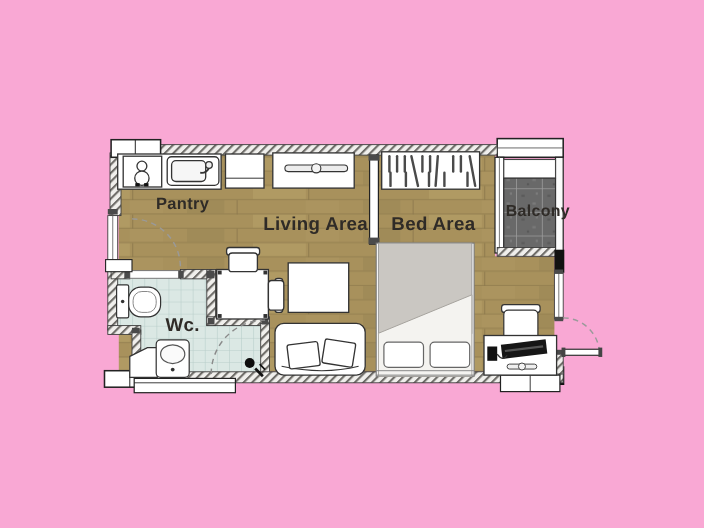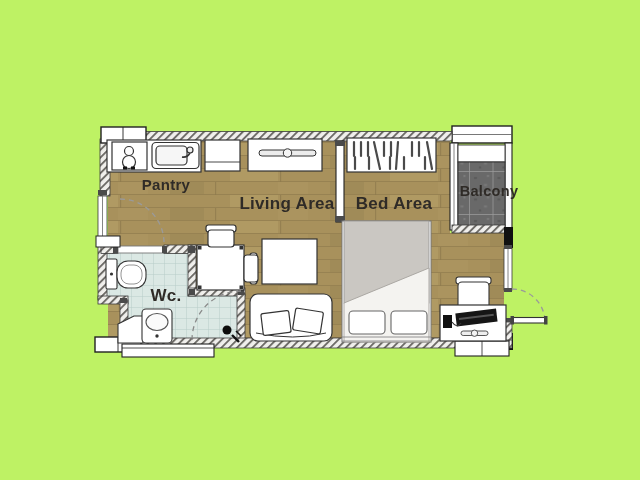--- a/index.html
+++ b/index.html
@@ -1,16 +1,16 @@
 <!DOCTYPE html>
 <html><head>
 <meta charset="utf-8">
 <style>
   html,body{margin:0;padding:0;background:#ffffff;}
-  .stage{position:relative;width:640px;height:480px;background:#bef264;overflow:hidden;
+  .stage{position:relative;width:640px;height:480px;background:#f9a8d4;overflow:hidden;
          font-family:"Liberation Sans", sans-serif;}
   svg{position:absolute;inset:0;display:block;}
   text{font-family:"Liberation Sans", sans-serif;font-weight:600;letter-spacing:.3px;}
 </style>
 </head>
 <body>
 
 <div class="stage">
 <svg viewBox="0 0 640 480" width="640" height="480">
   <defs>

